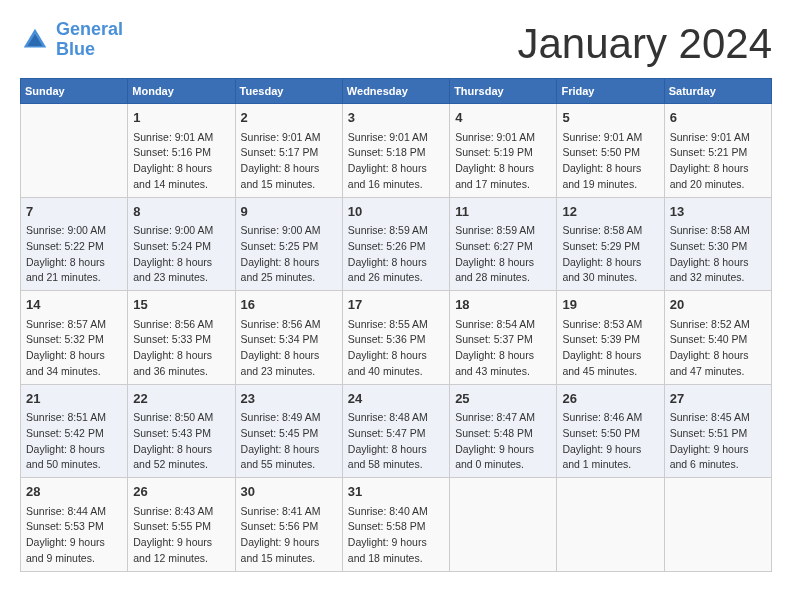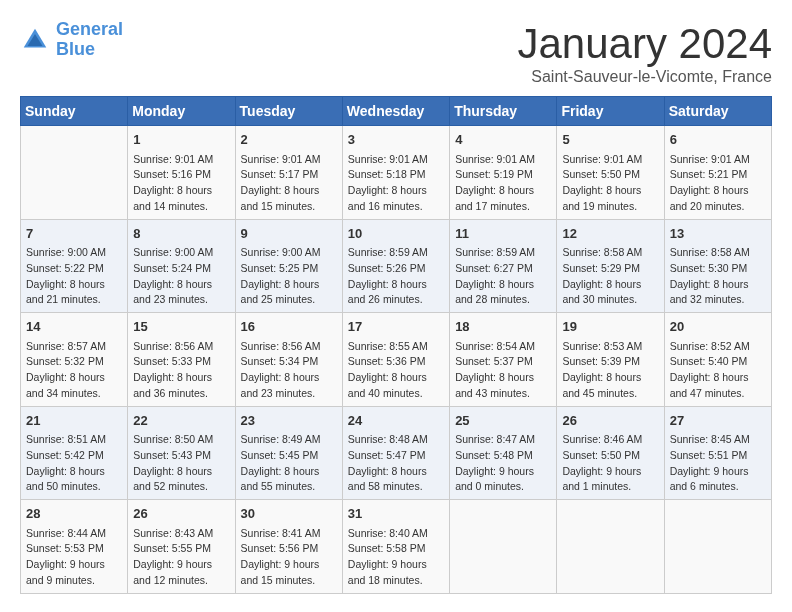--- a/index.html
+++ b/index.html
@@ -52,21 +52,21 @@
       border-collapse: collapse;
       font-size: 11px;
     }
     thead tr {
       background-color: #3a6eb5;
       color: white;
     }
     thead th {
       padding: 6px 4px;
       text-align: left;
-      font-size: 14px;
+      font-size: 11px;
       font-weight: bold;
       border: 1px solid #2a5ea5;
     }
     tbody tr {
       vertical-align: top;
     }
     tbody td {
       padding: 4px 5px;
       border: 1px solid #ccc;
       min-height: 80px;
@@ -97,21 +97,20 @@
       <polygon points="20,5 35,30 5,30" fill="#4a90d9"></polygon>
       <polygon points="20,12 30,28 10,28" fill="#2a6ab0"></polygon>
     </svg>
     <div class="logo-text">
       <div><span>General</span></div>
       <div><span style="color:#4a90d9">Blue</span></div>
     </div>
   </div>
   <div class="title-section">
     <div class="month-title">January 2024</div>
-    <div class="location-title">Saint-Sauveur-le-Vicomte, France</div>
   </div>
 </div>
 
 <table>
   <thead>
     <tr>
     <th>Sunday</th>
         <th>Monday</th>
         <th>Tuesday</th>
         <th>Wednesday</th>

